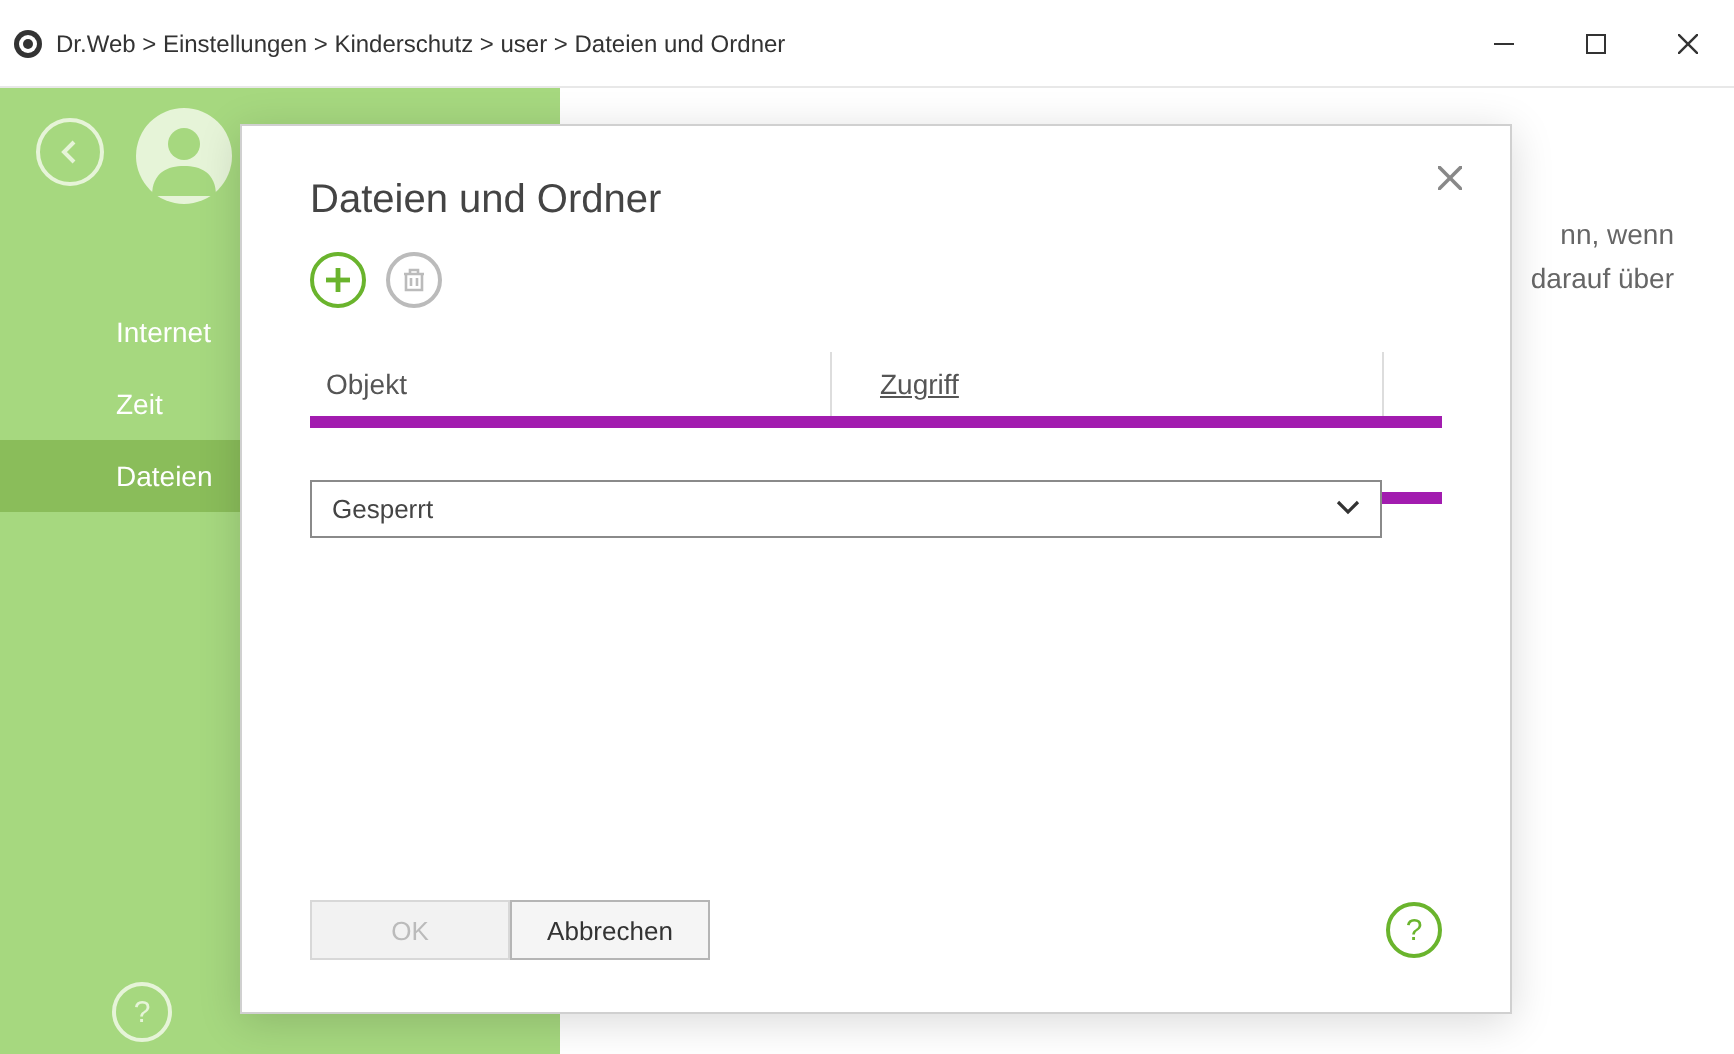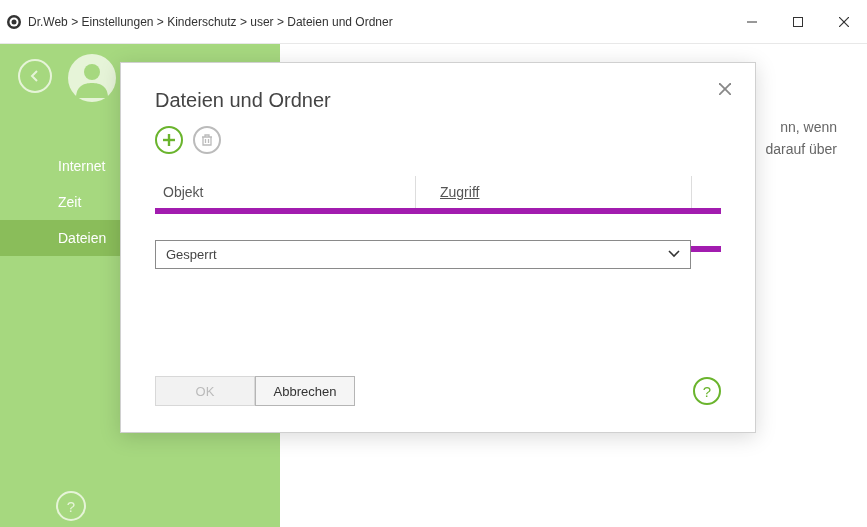--- a/index.html
+++ b/index.html
@@ -105,32 +105,32 @@
   .content-area {
     flex: 1;
     background: #fff;
     padding: 30px;
     font-size: 14px;
     color: #666;
     position: relative;
   }
   .content-hint {
     position: absolute;
-    top: 72px;
+    top: 62px;
     right: 30px;
     text-align: right;
     line-height: 1.6;
   }
   
   .modal {
     position: absolute;
     top: 18px;
     left: 120px;
     width: 636px;
-    height: 371px;
+    height: 445px;
     background: #fff;
     border: 1px solid #d0d0d0;
     box-shadow: 0 4px 20px rgba(0,0,0,0.15);
     padding: 26px 34px;
     display: flex;
     flex-direction: column;
   }
   .modal-close {
     position: absolute;
     top: 14px;

